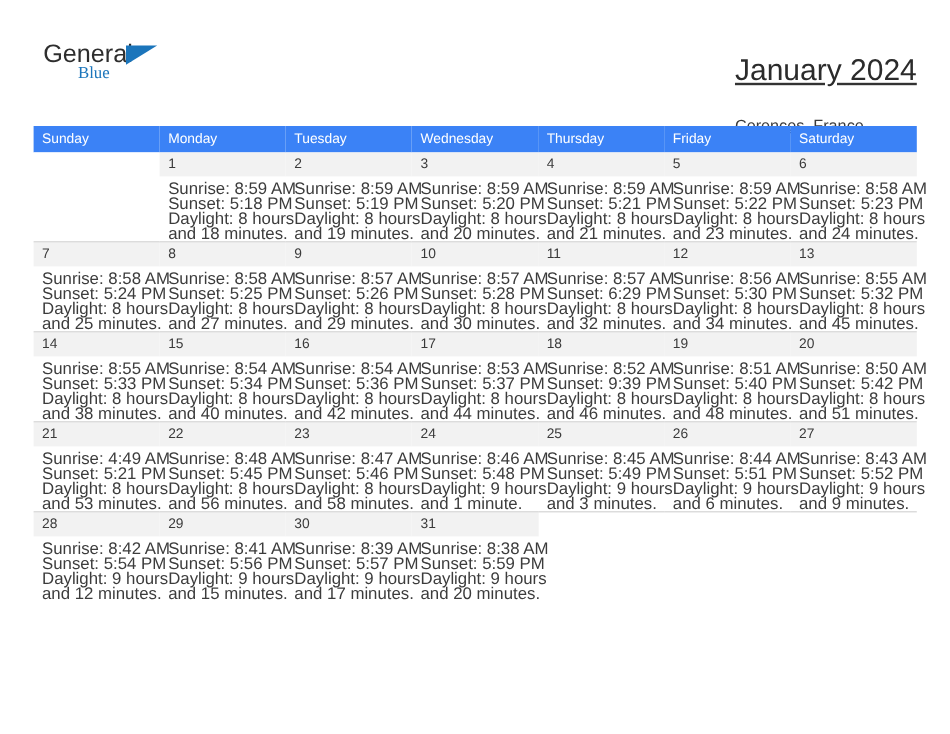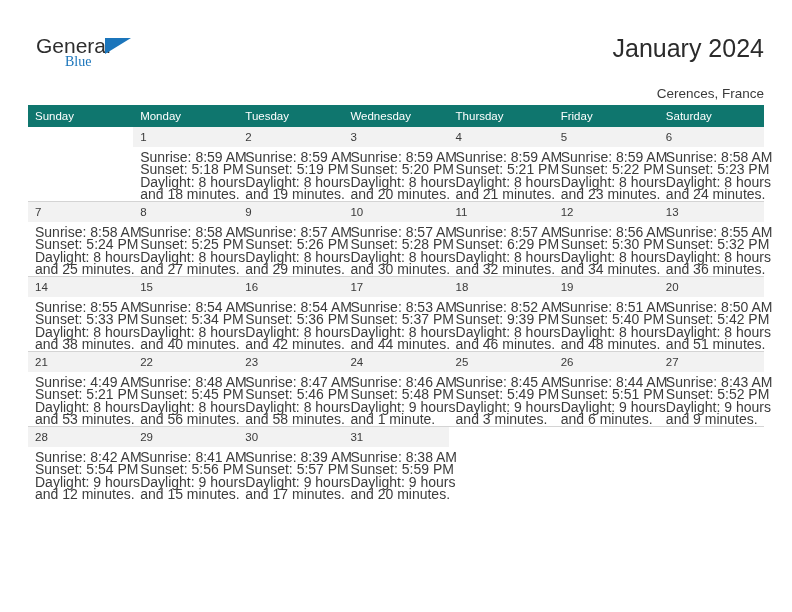--- a/index.html
+++ b/index.html
@@ -59,22 +59,23 @@
     left: 29px;
     top: 20px;
     font-size: 14px;
     color: #1b75bb;
     font-family: Liberation Serif, serif;
   }
 
   .title-block {
     position: absolute;
     right: 0;
-    top: 5px;
-    text-align: right;
+    top: 16px;
+    text-align: left;
+    text-decoration: underline;
   }
   .cal-title {
     font-size: 25px;
     color: #2b2b2b;
     line-height: 34px;
     white-space: nowrap;
   }
   .cal-subtitle {
     font-size: 13.5px;
     color: #3a3a3a;
@@ -86,21 +87,21 @@
   
   .calendar {
     position: absolute;
     left: 28px;
     top: 105px;
     width: 736px;
     border-collapse: collapse;
     table-layout: fixed;
   }
   .calendar th {
-    background: #0f766e;
+    background: #3b82f6;
     color: #ffffff;
     font-size: 11.5px;
     font-weight: normal;
     text-align: left;
     padding: 5px 0 5px 7px;
     height: 11px;
     border: none;
   }
   .calendar td {
     vertical-align: top;
@@ -286,21 +287,21 @@
               <div>Daylight: 8 hours</div>
               <div>and 34 minutes.</div>
             </div>
           </td>
           <td>
             <div class="daynum">13</div>
             <div class="daylines">
               <div>Sunrise: 8:55 AM</div>
               <div>Sunset: 5:32 PM</div>
               <div>Daylight: 8 hours</div>
-              <div>and 36 minutes.</div>
+              <div>and 45 minutes.</div>
             </div>
           </td>
         </tr>
         <tr class="week-row">
           <td>
             <div class="daynum">14</div>
             <div class="daylines">
               <div>Sunrise: 8:55 AM</div>
               <div>Sunset: 5:33 PM</div>
               <div>Daylight: 8 hours</div>

